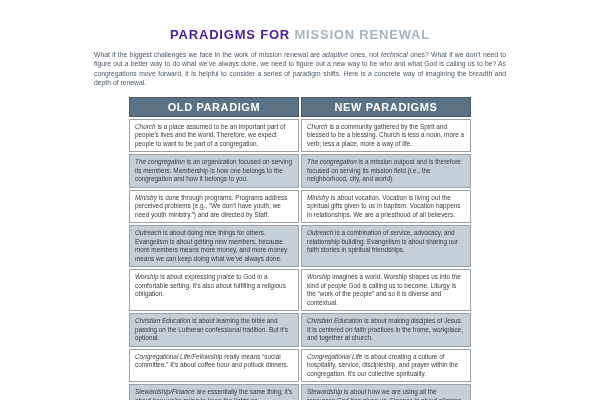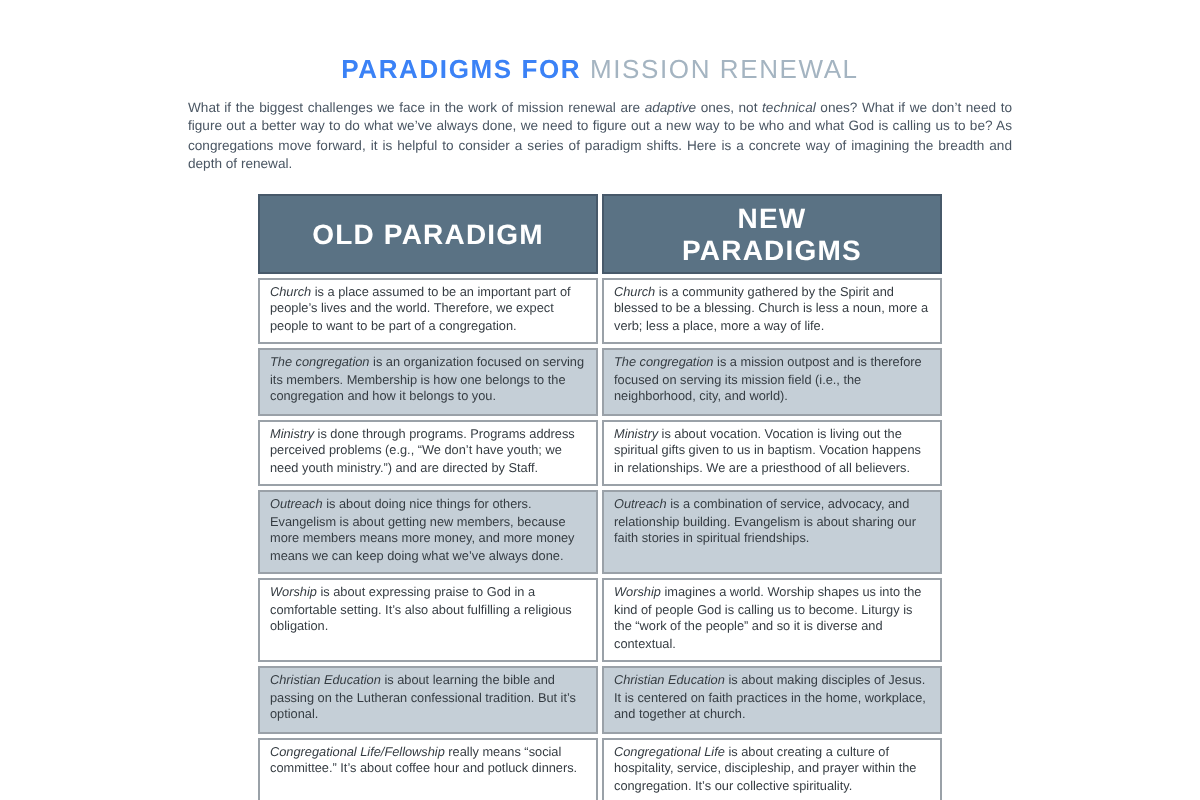--- a/index.html
+++ b/index.html
@@ -7,41 +7,41 @@
   body {
     width: 600px; height: 400px;
     font-family: "Liberation Sans", sans-serif;
     color: #3b4248;
     overflow: hidden;
   }
   .page { width: 600px; height: 400px; background: #fff; padding-top: 27px; }
   .content { width: 432px; margin: 0 auto; }
 
   .title { text-align: center; font-size: 13px; font-weight: bold; letter-spacing: 0.8px; }
-  .title .t-dark { color: #3b82f6; }
-  .title .t-light { color: #a4b4c1; font-weight: normal; margin-top: 40px; }
+  .title .t-dark { color: #4c1d95; }
+  .title .t-light { color: #a4b4c1; font-weight: bold; margin-top: 40px; }
 
   .intro {
     margin: 8px 10px 0 10px;
     font-size: 6.8px; line-height: 1.38;
     text-align: justify;
     color: #4a5663;
   }
   .intro i { font-style: italic; }
 
   table.paradigm {
     width: 346px; margin: 7px auto 0 auto;
     border-collapse: separate; border-spacing: 2px;
     table-layout: fixed;
   }
   table.paradigm th {
     width: 50%;
     background: #5a7284;
     color: #ffffff;
-    font-size: 14px; font-weight: bold; letter-spacing: 0.6px;
+    font-size: 11px; font-weight: bold; letter-spacing: 0.6px;
     text-align: center;
     padding: 3px 20px;
     border: 1px solid #47596a;
   }
   table.paradigm td {
     vertical-align: top;
     font-size: 6.4px; line-height: 1.33;
     color: #353c42;
     padding: 3px 5px;
     border: 1px solid #9aa1a8;

